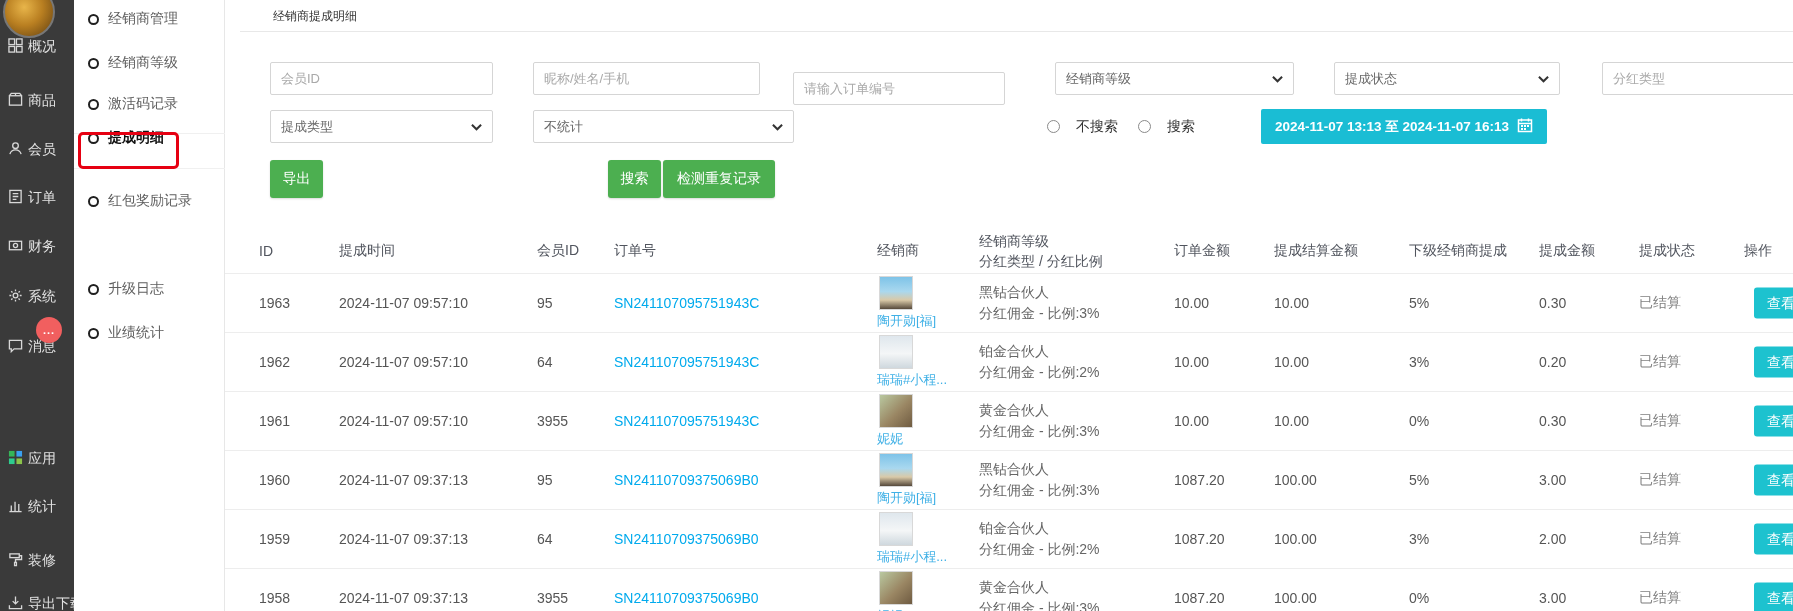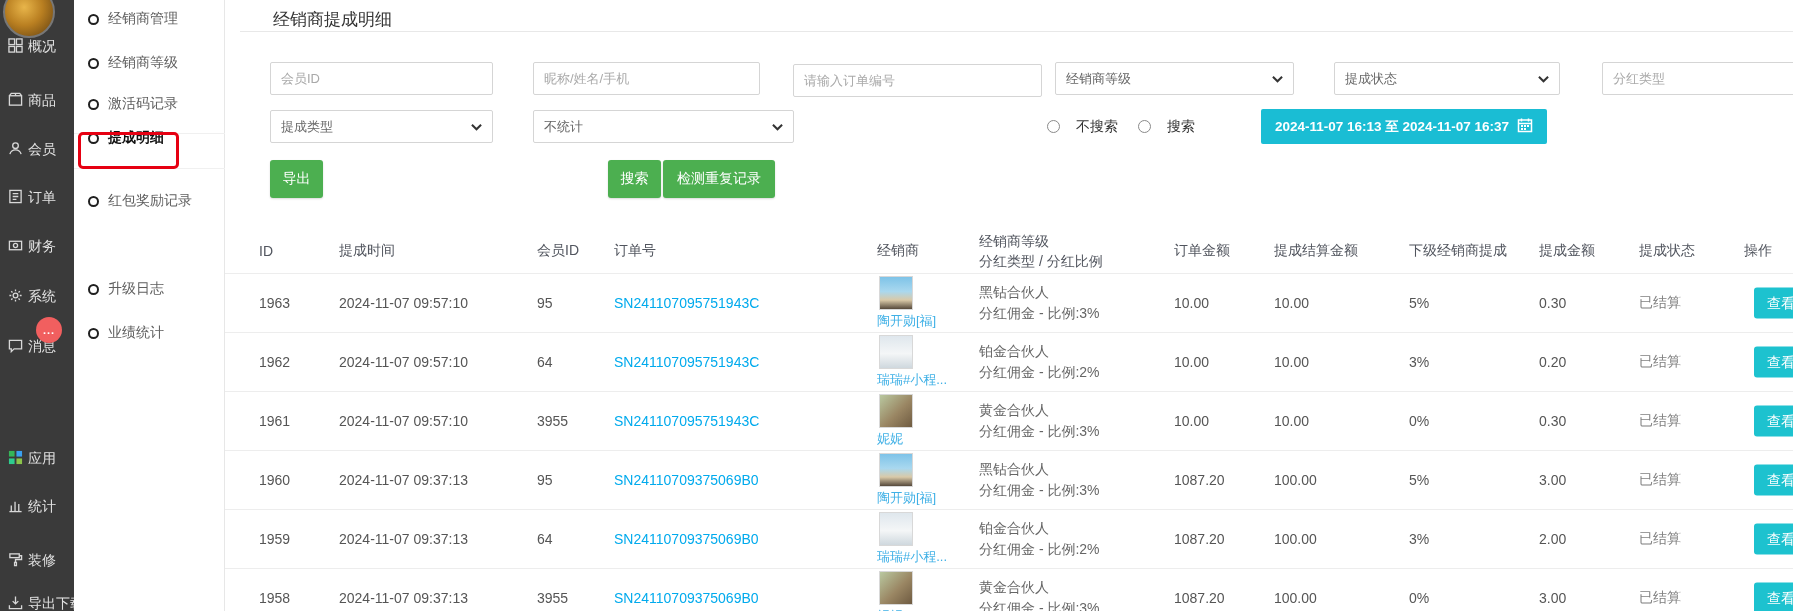--- a/index.html
+++ b/index.html
@@ -25,21 +25,21 @@
     gap:9px; padding-left:14px; color:#5f5f5f; font-size:14px; cursor:pointer; white-space:nowrap; }
   .submenu-item .bullet { width:11px; height:11px; border:2px solid #1f1f1f; border-radius:50%; flex:0 0 auto; }
   .submenu-item.active { color:#111; font-weight:bold; }
   .active-row-borders { position:absolute; left:0; top:133px; width:151px; height:36px;
     border-top:1px solid #f0f0f0; border-bottom:1px solid #f0f0f0; }
   .red-annotation { position:absolute; left:78px; top:132px; width:101px; height:37px;
     border:3px solid #e60012; border-radius:5px; z-index:10; pointer-events:none; }
 
   
   .content { position:absolute; left:225px; top:0; width:1568px; height:611px; }
-  .page-title { position:absolute; left:48px; top:8px; font-size:17px; color:#333; }
+  .page-title { position:absolute; left:48px; top:8px; font-size:12px; color:#333; }
   .title-divider { position:absolute; left:15px; top:31px; right:0; height:1px; background:#e8e8e8; }
 
   .f-input, .f-select { position:absolute; height:33px; border:1px solid #d5d5d5; background:#fff;
     font-size:13px; color:#666; padding:0 10px; border-radius:2px; }
   .f-input::placeholder { color:#a9a9a9; }
   .f-select { display:flex; align-items:center; justify-content:space-between; cursor:pointer; }
   .f-select svg { flex:0 0 auto; }
 
   .radio-group { position:absolute; left:822px; top:110px; height:33px; display:flex; align-items:center; gap:20px; }
   .radio-opt { display:flex; align-items:center; gap:16px; font-size:14px; color:#333; cursor:pointer; }
@@ -201,21 +201,21 @@
       </div>
   </div>
   <div class="red-annotation"></div>
 
   <div class="content">
     <div class="page-title">经销商提成明细</div>
     <div class="title-divider"></div>
 
     <input class="f-input" style="left: 45px; top: 62px; width: 223px;" placeholder="会员ID">
     <input class="f-input" style="left: 308px; top: 62px; width: 227px;" placeholder="昵称/姓名/手机">
-    <input class="f-input" style="left: 568px; top: 64px; width: 249px;" placeholder="请输入订单编号">
+    <input class="f-input" style="left: 568px; top: 72px; width: 212px;" placeholder="请输入订单编号">
     <div class="f-select" style="left:830px;top:62px;width:239px">
       <span>经销商等级</span>
       <span><svg width="11" height="8" viewBox="0 0 12 8" fill="none" stroke="#333" stroke-width="2.2">
             <path d="M1 1.5l5 5 5-5"></path>
           </svg></span>
     </div>
     <div class="f-select" style="left:1109px;top:62px;width:226px">
       <span>提成状态</span>
       <span><svg width="11" height="8" viewBox="0 0 12 8" fill="none" stroke="#333" stroke-width="2.2">
             <path d="M1 1.5l5 5 5-5"></path>
@@ -239,21 +239,21 @@
       <span class="radio-opt">
           <span class="radio-circle"></span>
           <span>不搜索</span>
         </span>
       <span class="radio-opt">
           <span class="radio-circle"></span>
           <span>搜索</span>
         </span>
     </div>
     <button class="date-btn">
-      <span>2024-11-07 16:13 至 2024-11-07 16:37</span>
+      <span>2024-11-07 13:13 至 2024-11-07 16:13</span>
       <span><svg width="16" height="16" viewBox="0 0 16 16" fill="none" stroke="#fff" stroke-width="1.5">
             <rect x="1.5" y="3" width="13" height="11.5"></rect>
             <path d="M1.5 6.5h13M4.5 1.5v3M11.5 1.5v3"></path>
             <path d="M4 9h2M7 9h2M10 9h2M4 12h2M7 12h2" stroke-width="1.8"></path>
           </svg></span>
     </button>
 
     <button class="green-btn btn-export">导出</button>
     <button class="green-btn btn-search">搜索</button>
     <button class="green-btn btn-dup">检测重复记录</button>

